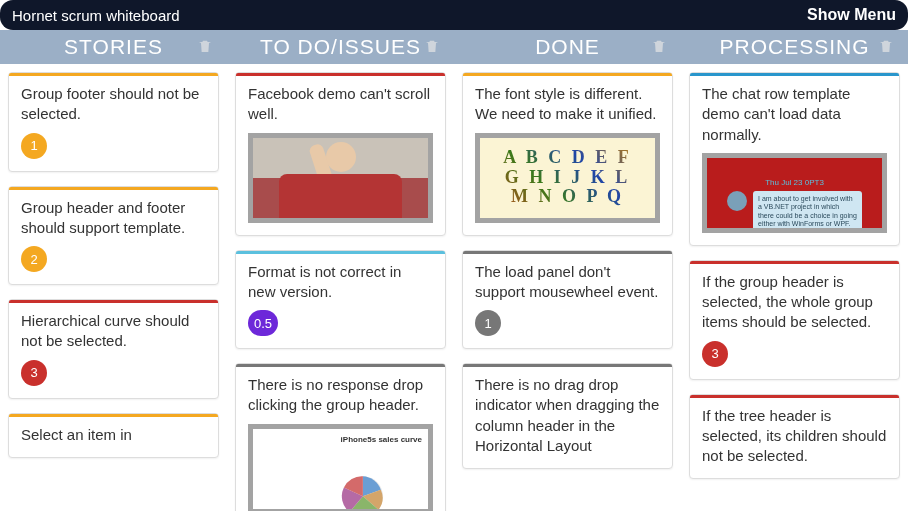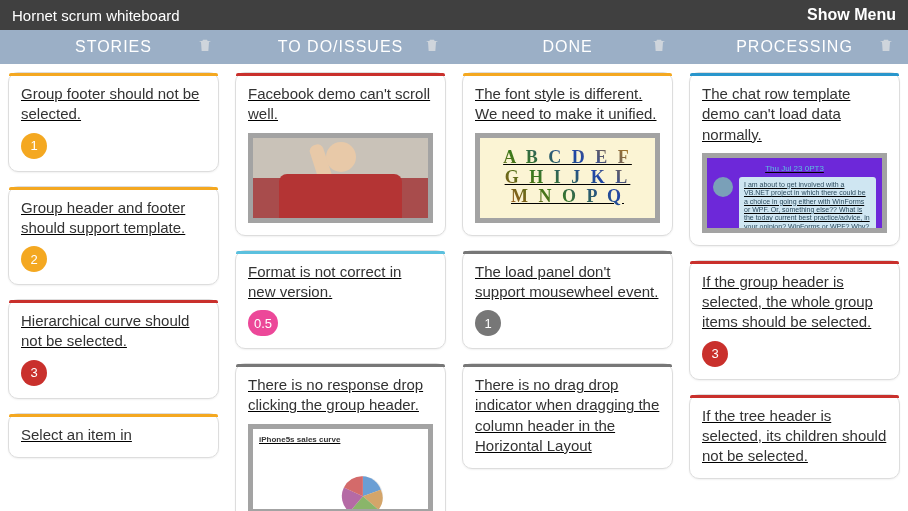--- a/index.html
+++ b/index.html
@@ -1,43 +1,44 @@
 <!DOCTYPE html>
 <html><head>
 <meta charset="utf-8">
 <style>
   * { box-sizing: border-box; margin: 0; padding: 0; }
   html, body { width: 908px; height: 511px; overflow: hidden; font-family: Arial, Helvetica, sans-serif; background: #fff; }
   .app { width: 908px; height: 511px; display: flex; flex-direction: column; }
   .titlebar {
-    background: #404040;
+    background: #0f172a;
     color: #fff;
     height: 30px;
     display: flex;
     align-items: center;
     justify-content: space-between;
     padding: 0 12px;
     font-size: 15px;
+    border-radius: 13px;
   }
   .titlebar .menu { font-weight: bold; font-size: 16px; }
   .headers {
     background: #9bafc6;
     height: 34px;
     display: flex;
     align-items: center;
     flex-shrink: 0;
   }
   .headers .col-head {
     flex: 1;
     display: flex;
     align-items: center;
     justify-content: center;
     position: relative;
     color: #fff;
-    font-size: 16px;
+    font-size: 21px;
     letter-spacing: 1px;
     height: 100%;
   }
   .headers .col-head .trash {
     position: absolute;
     right: 14px;
     top: 50%;
     transform: translateY(-50%);
     opacity: 0.7;
   }
@@ -58,26 +59,25 @@
   .scroll-area::-webkit-scrollbar-track { background: #f0f0f0; }
   .scroll-area::-webkit-scrollbar-thumb { background: #c6c6c6; border-radius: 2px; }
   .column {
     flex: 1;
     padding: 8px 8px 0 8px;
     min-width: 0;
   }
   .card {
     background: #fff;
     border: 1px solid #ddd;
-    border-radius: 10px;
+    border-radius: 4px;
     box-shadow: 0 1px 2px rgba(0,0,0,0.06);
     margin-bottom: 14px;
     padding: 10px 12px 12px 12px;
     position: relative;
-    text-decoration: underline;
   }
   .card .stripe {
     height: 3px;
     margin: -10px -12px 8px -12px;
     border-top-left-radius: 2px;
     border-top-right-radius: 2px;
   }
   .card .text {
     font-size: 15px;
     color: #333;
@@ -96,21 +96,21 @@
     padding: 0 6px;
   }
   .stripe-orange { background: #f4a821; }
   .stripe-red    { background: #c9302c; }
   .stripe-blue   { background: #2996cc; }
   .stripe-grey   { background: #777; }
   .stripe-cyan   { background: #5bc0de; }
   .badge-orange { background: #f4a821; }
   .badge-red    { background: #c9302c; }
   .badge-grey   { background: #777; }
-  .badge-cyan   { background: #ec4899; }
+  .badge-cyan   { background: #6d28d9; }
   .thumb {
     margin-top: 8px;
     width: 100%;
     height: 90px;
     border: 5px solid #a3a3a3;
     background: #f7f7f7;
     position: relative;
     overflow: hidden;
   }
   .thumb-person {
@@ -124,27 +124,27 @@
     background:#fbf4d4;
     display:flex; align-items:center; justify-content:center;
     text-align:center; padding:4px;
   }
   .thumb-alpha div {
     font-family: Georgia, serif; font-weight:bold; font-size:18px; line-height:1.1;
     background: linear-gradient(45deg,#b05018,#3a7a1a,#2046a8,#b07818);
     -webkit-background-clip:text; background-clip:text; color:transparent;
     letter-spacing:3px;
   }
-  .thumb-chat { background:#6d28d9; padding:6px; height:80px;}
+  .thumb-chat { background:#b91c1c; padding:20px; height:80px;}
   .thumb-chat .date { text-align:center; font-size:8px; color:#5bc0de; margin-bottom:4px;}
   .thumb-chat .row { display:flex; gap:6px; align-items:flex-start;}
   .thumb-chat .avatar { width:20px; height:20px; border-radius:50%; background:#7aa0b8; flex-shrink:0;}
   .thumb-chat .bubble { flex:1; background:#cfe6f2; border-radius:3px; padding:4px 5px; font-size:7px; color:#2b4a5c; line-height:1.2;}
   .thumb-chart { background:#fff; padding:6px;}
-  .thumb-chart .title { font-size:8px; font-weight:bold; color:#333; margin-bottom:21px;}
+  .thumb-chart .title { font-size:8px; font-weight:bold; color:#333; margin-bottom:21px;text-align:right;}
   .thumb-chart svg { width:100%; height:56px;}
 </style>
 </head>
 <body>
 
 <div class="app">
 
   <div class="titlebar">
     <span>Hornet scrum whiteboard</span>
     <span class="menu">Show Menu</span>

